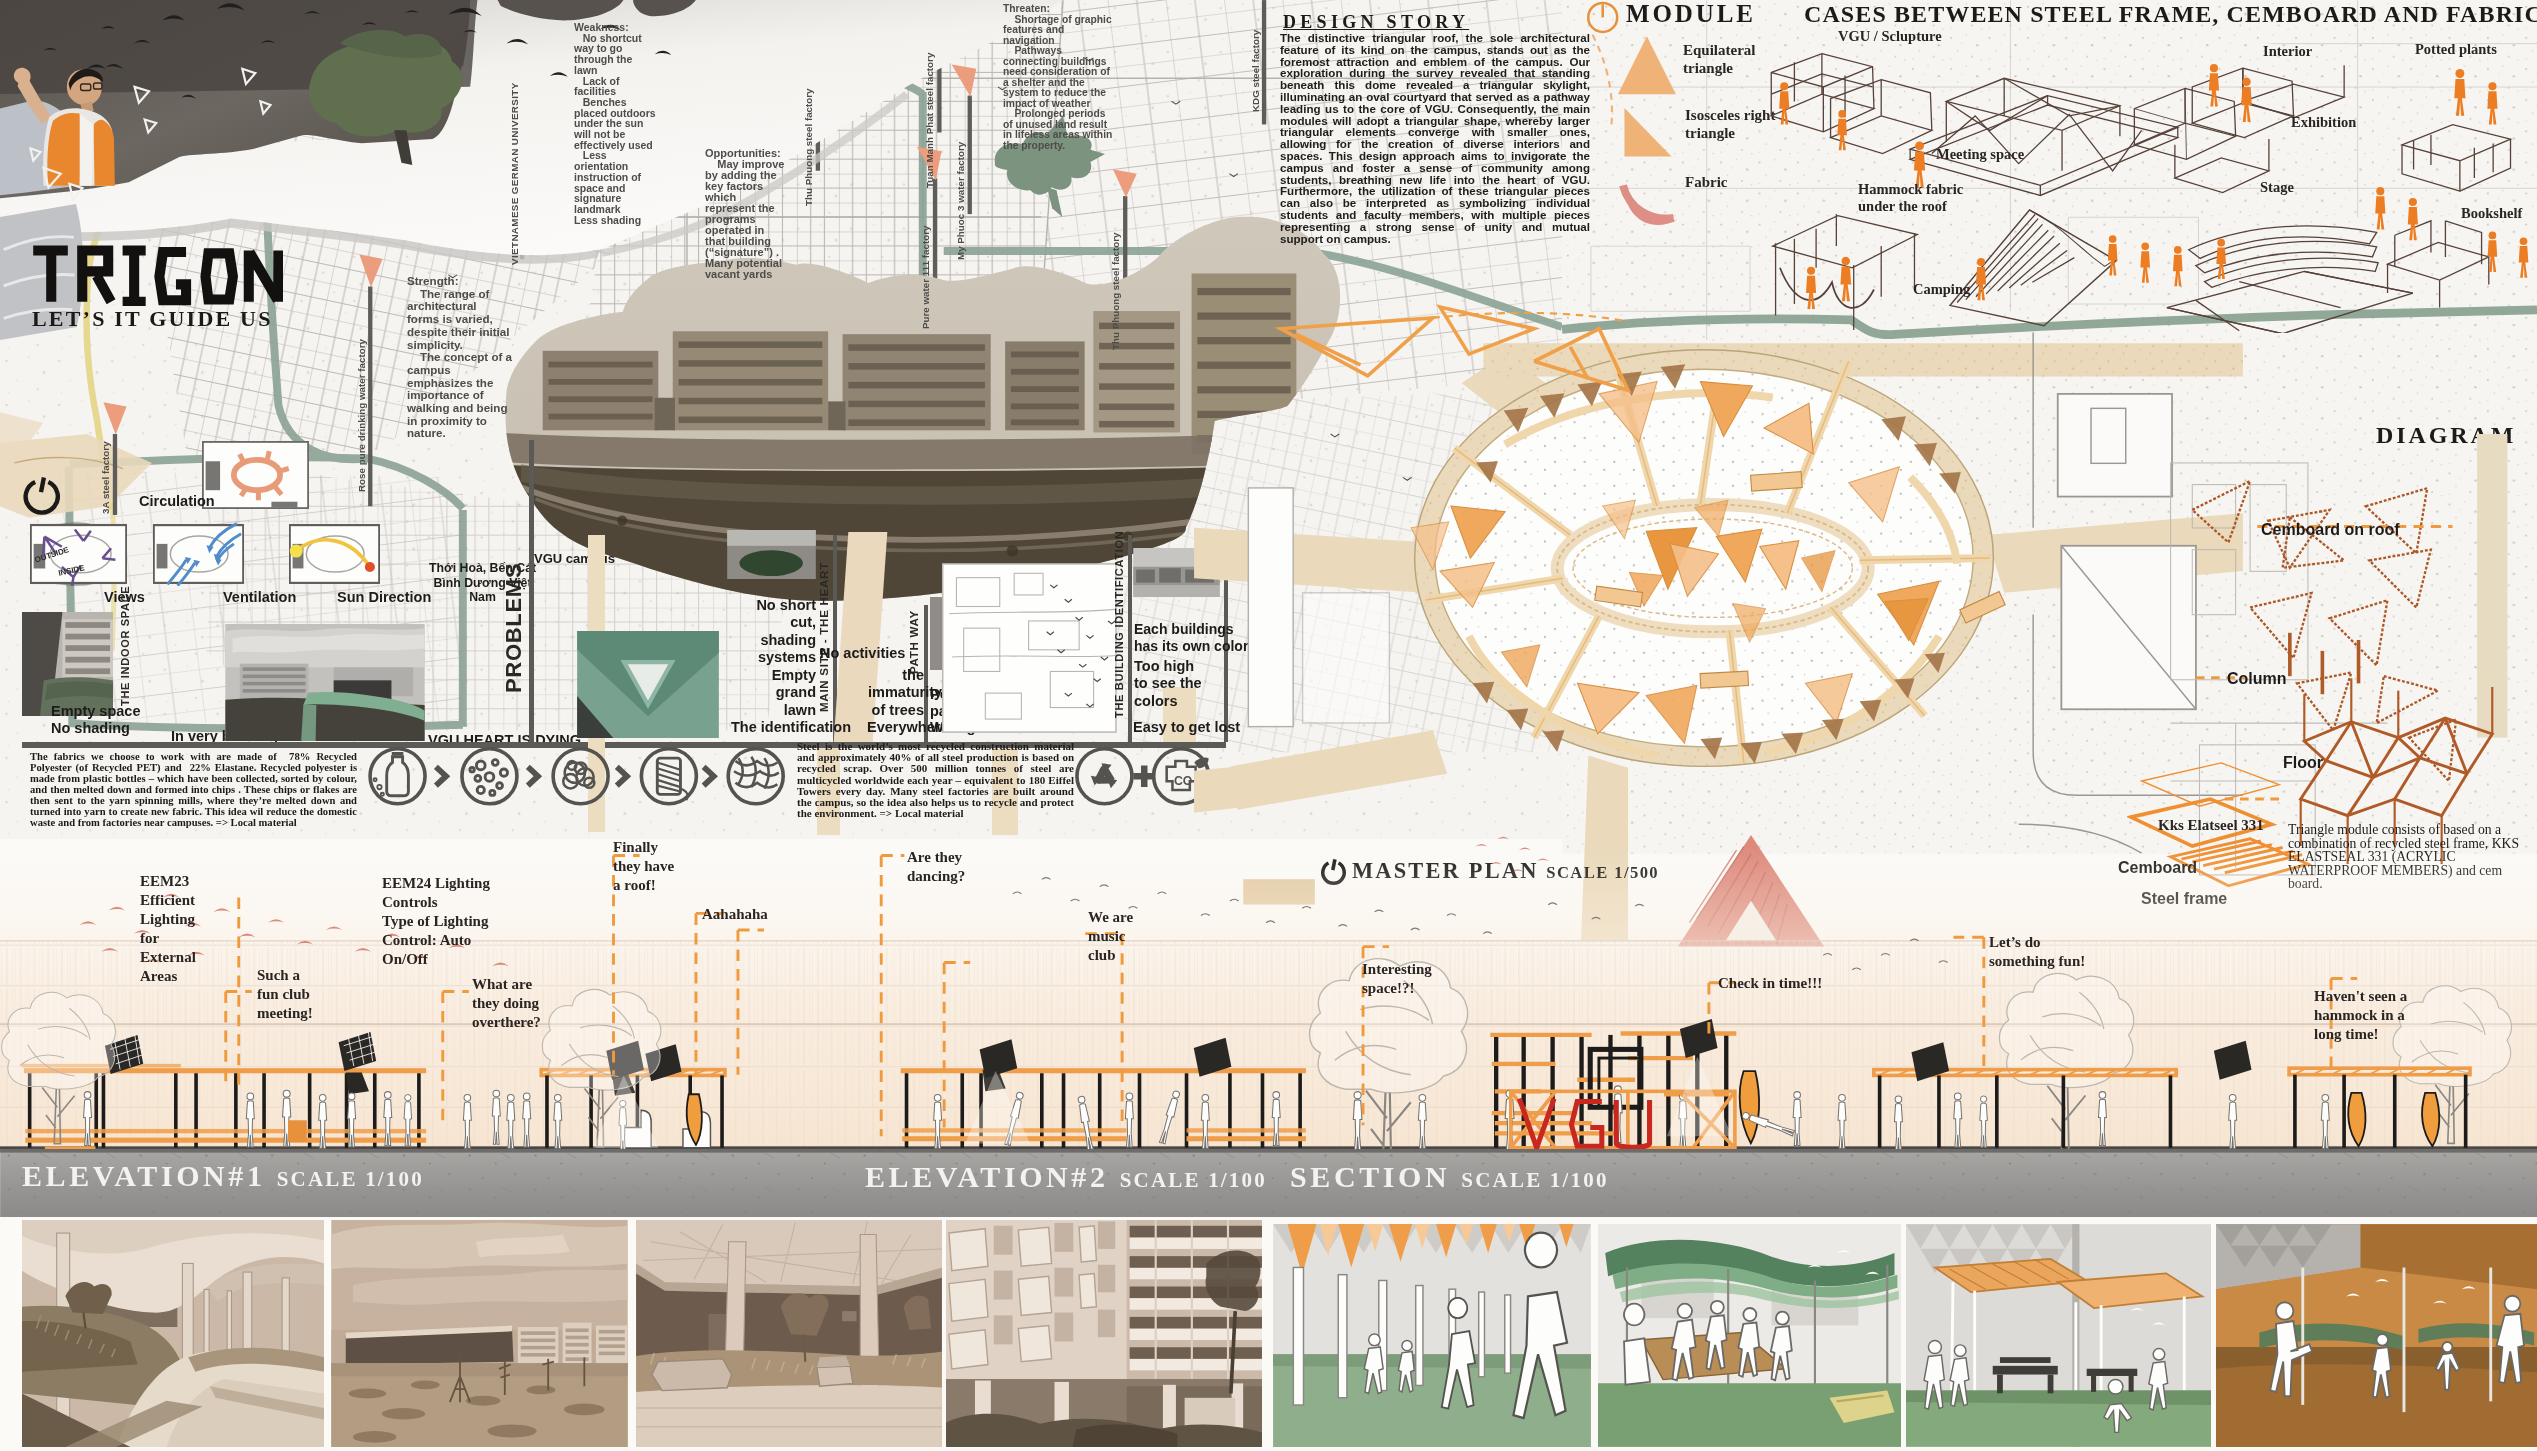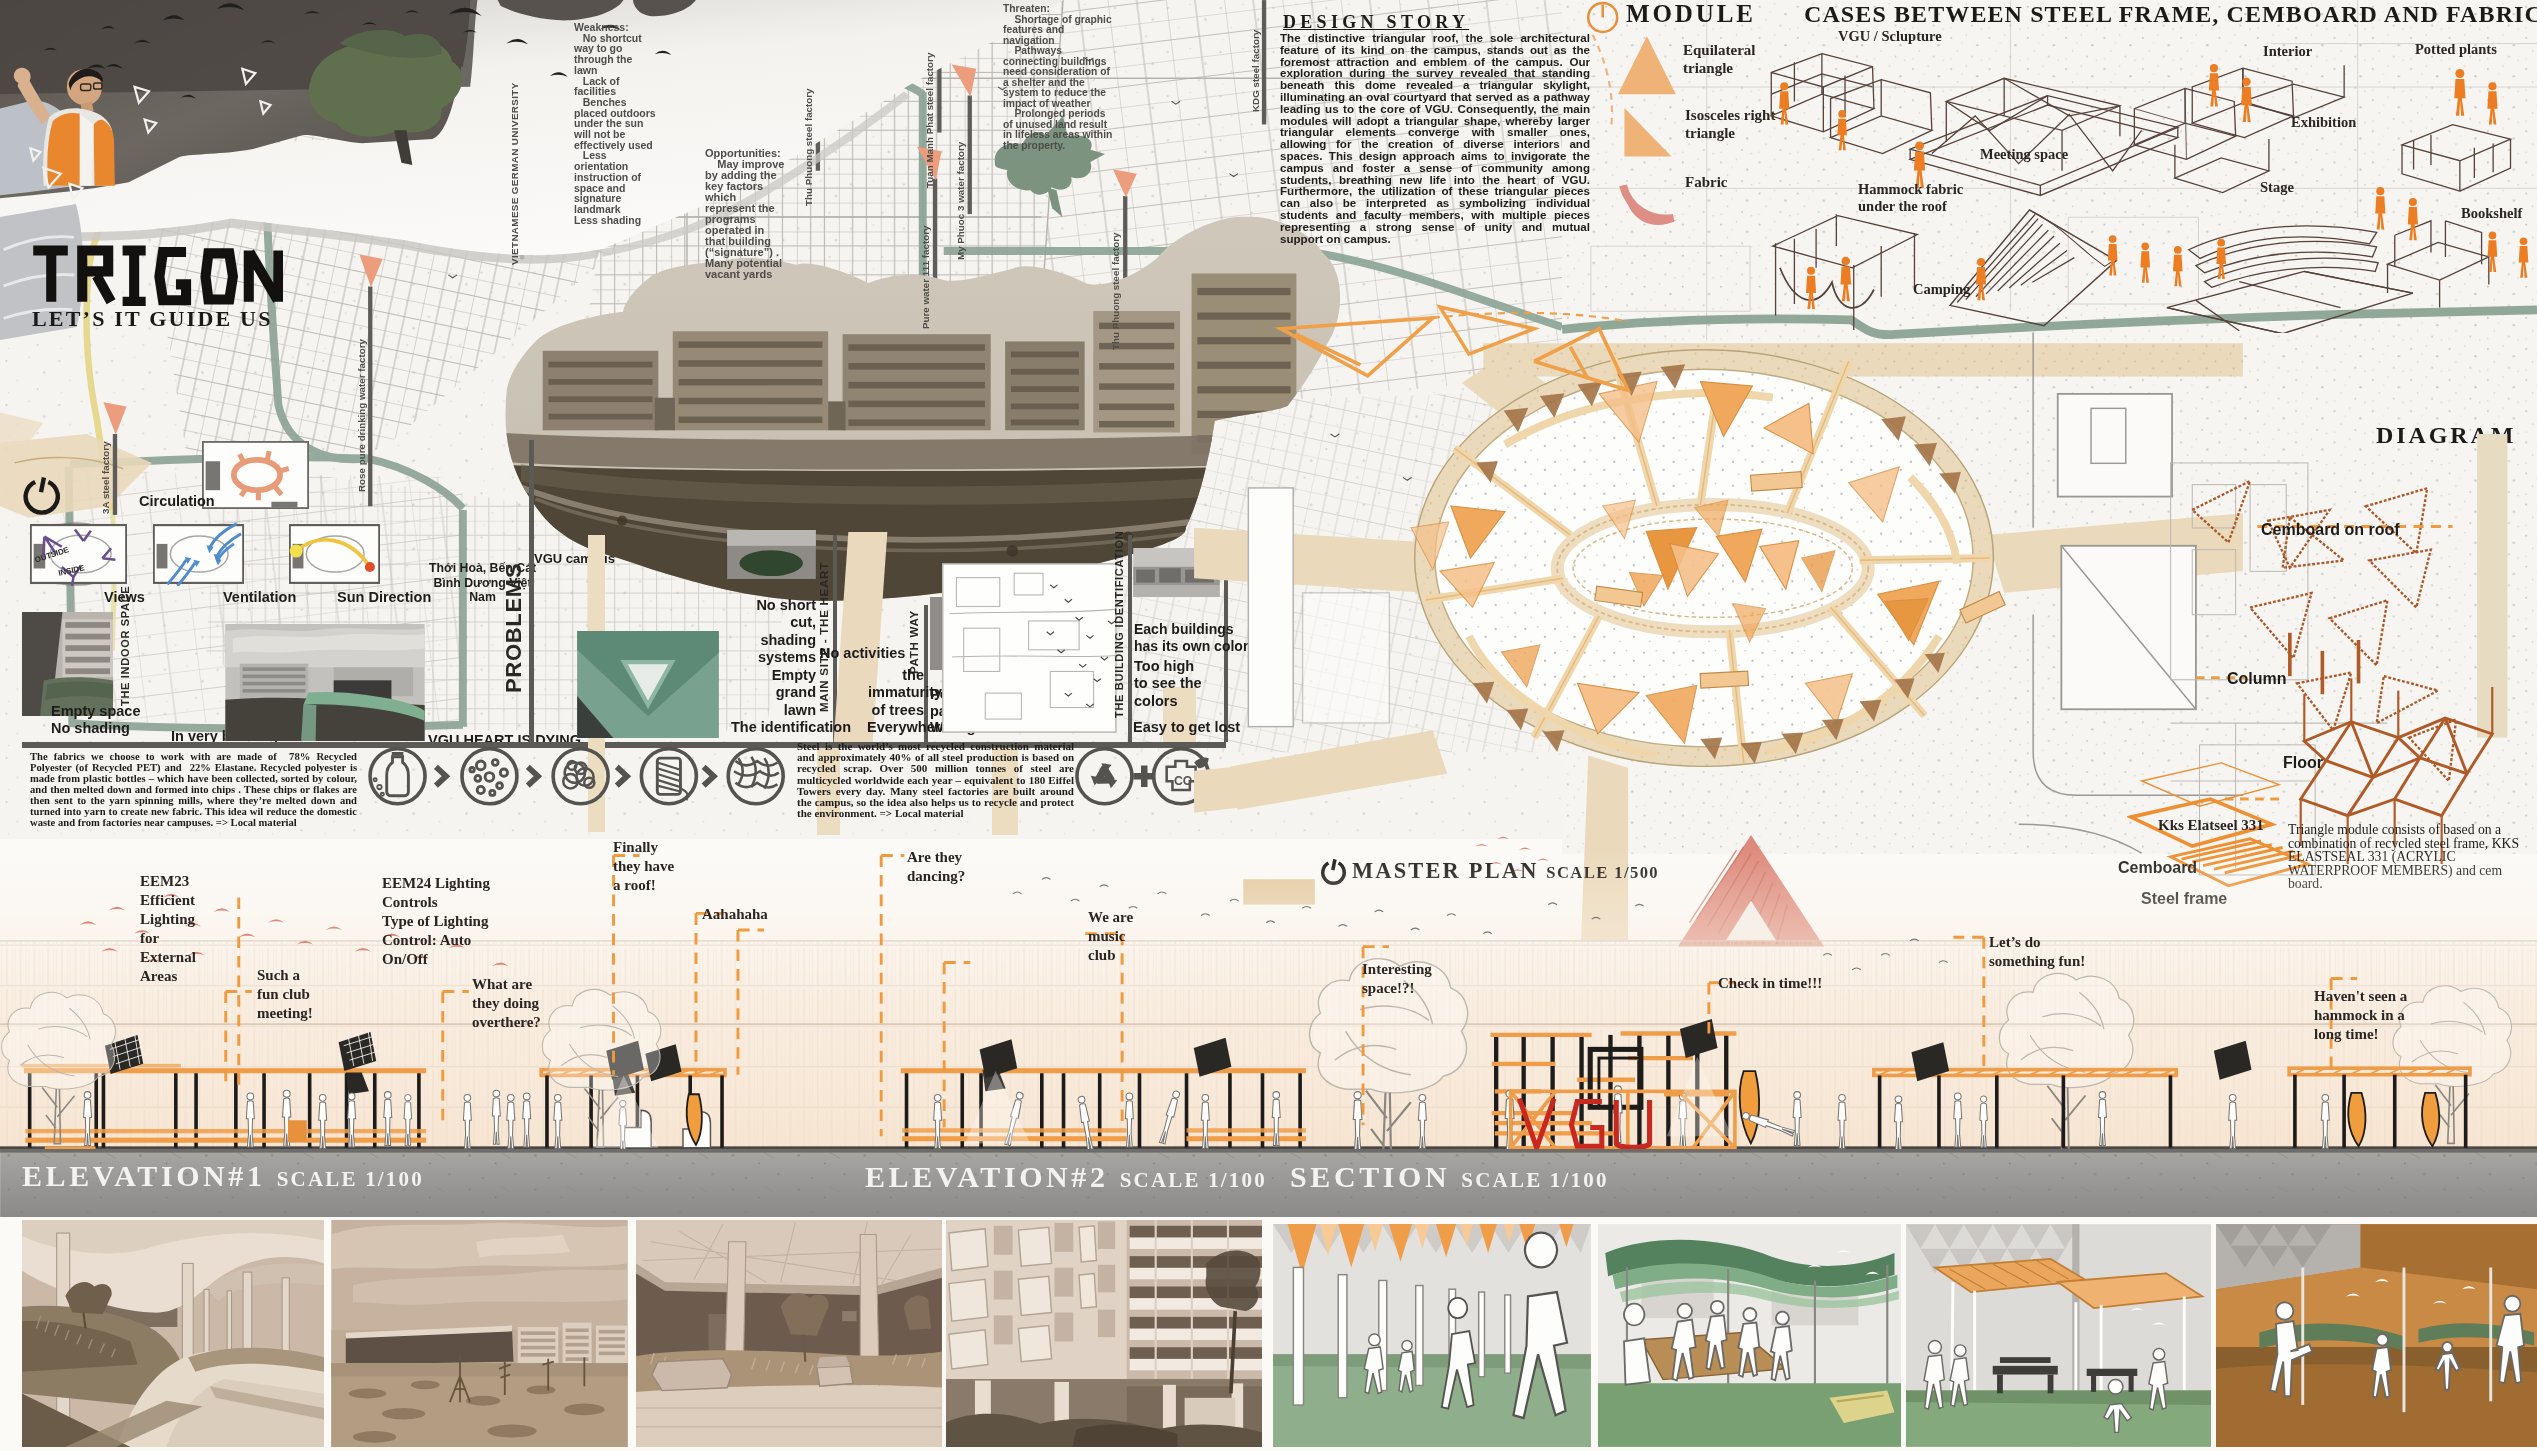--- a/index.html
+++ b/index.html
@@ -287,20 +287,21 @@
 <div class="abs maplab vtext" style="left:803px;top:54px;height:152px;font-size:9.8px;">Thu Phuong steel factory</div>
 <div class="abs maplab vtext" style="left:924px;top:5.8px;height:182px;font-size:9.8px;">Tuan Manh Phat steel factory</div>
 <div class="abs maplab vtext" style="left:955px;top:97px;height:163px;font-size:9.8px;">My Phuoc 3 water factory</div>
 <div class="abs maplab vtext" style="left:920px;top:181px;height:148px;font-size:9.8px;">Pure water 111 factory</div>
 <div class="abs maplab vtext" style="left:1110px;top:198px;height:152px;font-size:9.8px;">Thu Phuong steel factory</div>
 <div class="abs maplab vtext" style="left:1250px;top:2.9px;height:109px;font-size:9.8px;">KDG steel factory</div>
 
 <div class="abs maplab" style="left:574px;top:22px;width:84px;font-size:10.5px;line-height:10.7px;">Weakness:<br>&nbsp;&nbsp;&nbsp;No shortcut way to go through the lawn<br>&nbsp;&nbsp;&nbsp;Lack of facilities<br>&nbsp;&nbsp;&nbsp;Benches placed outdoors under the sun will not be effectively used<br>&nbsp;&nbsp;&nbsp;Less orientation instruction of space and signature landmark<br>Less shading</div>
 <div class="abs maplab" style="left:705px;top:148px;width:81px;font-size:11px;line-height:11px;">Opportunities:<br>&nbsp;&nbsp;&nbsp;&nbsp;May improve by adding the key factors which represent the programs operated in that building (“signature”) . Many potential vacant yards</div>
 <div class="abs maplab" style="left:1003px;top:4.3px;width:114px;font-size:10.3px;line-height:10.5px;">Threaten:<br>&nbsp;&nbsp;&nbsp;&nbsp;Shortage of graphic features and navigation<br>&nbsp;&nbsp;&nbsp;&nbsp;Pathways connecting buildings need consideration of a shelter and the system to reduce the impact of weather<br>&nbsp;&nbsp;&nbsp;&nbsp;Prolonged periods of unused land result in lifeless areas within the property.</div>
+<div class="abs maplab" style="left:407px;top:275px;width:105px;font-size:11.6px;line-height:12.7px;">Strength:<br>&nbsp;&nbsp;&nbsp;&nbsp;The range of architectural forms is varied, despite their initial simplicity.<br>&nbsp;&nbsp;&nbsp;&nbsp;The concept of a campus emphasizes the importance of walking and being in proximity to nature.</div>
 
 <svg class="abs" style="left:22px;top:476px" width="38" height="41" viewBox="0 0 52 56">
   <path d="M18,8 A22,22 0 1 0 36,8" fill="none" stroke="#1b1a18" stroke-width="6"></path>
   <line x1="30" y1="2" x2="26" y2="22" stroke="#1b1a18" stroke-width="6"></line>
 </svg>
 
 <svg class="abs" style="left:202px;top:441px" width="107" height="68" viewBox="0 0 148 94">
   <rect x="1" y="1" width="146" height="92" fill="#fdfdfc" stroke="#6b6966" stroke-width="3"></rect>
   <rect x="5" y="28" width="20" height="40" fill="#787672"></rect>
   <path d="M44,47 a32,21 0 1 0 64,0 a32,21 0 1 0 -64,0" fill="none" stroke="#e89b78" stroke-width="8"></path>
@@ -703,21 +704,21 @@
     <use href="#ofig" transform="translate(650,320) scale(0.95)"></use>
     <use href="#ofig" transform="translate(870,250) scale(1.0)"></use>
     <use href="#ofig" transform="translate(915,265) scale(1.0)"></use>
     <use href="#ofig" transform="translate(980,90) scale(1.1)"></use>
     <use href="#ofig" transform="translate(1025,105) scale(1.0)"></use>
     <use href="#ofig" transform="translate(1025,310) scale(0.95)"></use>
     <use href="#ofig" transform="translate(1068,318) scale(0.95)"></use>
   </g>
 </svg>
 <div class="abs callout" style="left:1838px;top:27.5px;font-size:14.5px;">VGU / Sclupture</div>
-<div class="abs callout" style="left:1980px;top:146px;font-size:14.5px;">Meeting space</div>
+<div class="abs callout" style="left:1936px;top:146px;font-size:14.5px;">Meeting space</div>
 <div class="abs callout" style="left:1858px;top:181px;font-size:14.5px;line-height:17.4px;">Hammock fabric<br>under the roof</div>
 <div class="abs callout" style="left:1913px;top:281px;font-size:14.5px;">Camping</div>
 <div class="abs callout" style="left:2263px;top:43px;font-size:14.5px;">Interior</div>
 <div class="abs callout" style="left:2291px;top:114px;font-size:14.5px;">Exhibition</div>
 <div class="abs callout" style="left:2260px;top:179px;font-size:14.5px;">Stage</div>
 <div class="abs callout" style="left:2415px;top:41px;font-size:14.5px;">Potted plants</div>
 <div class="abs callout" style="left:2461px;top:205px;font-size:14.5px;">Bookshelf</div>
 
 <svg class="abs" style="left:1194px;top:289px" width="1049" height="651" viewBox="0 0 1450 900">
   <defs>

